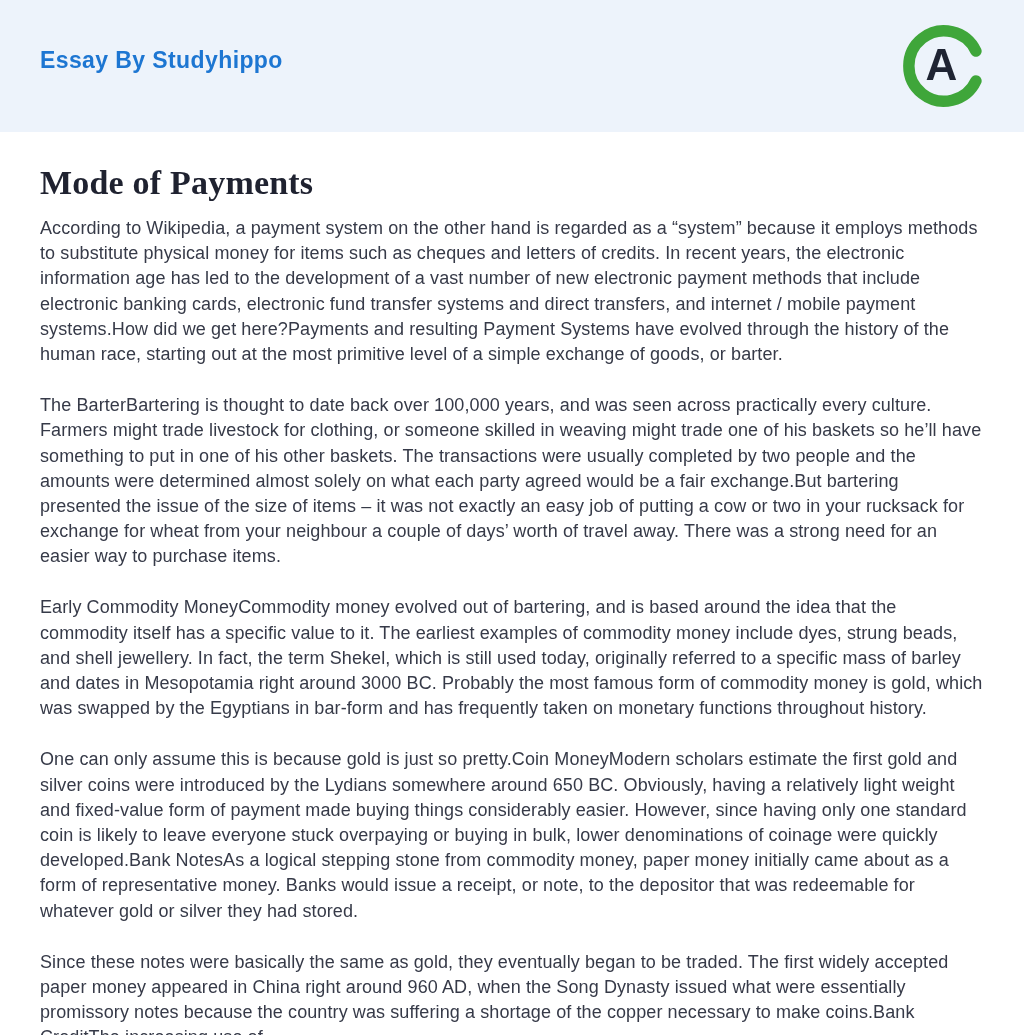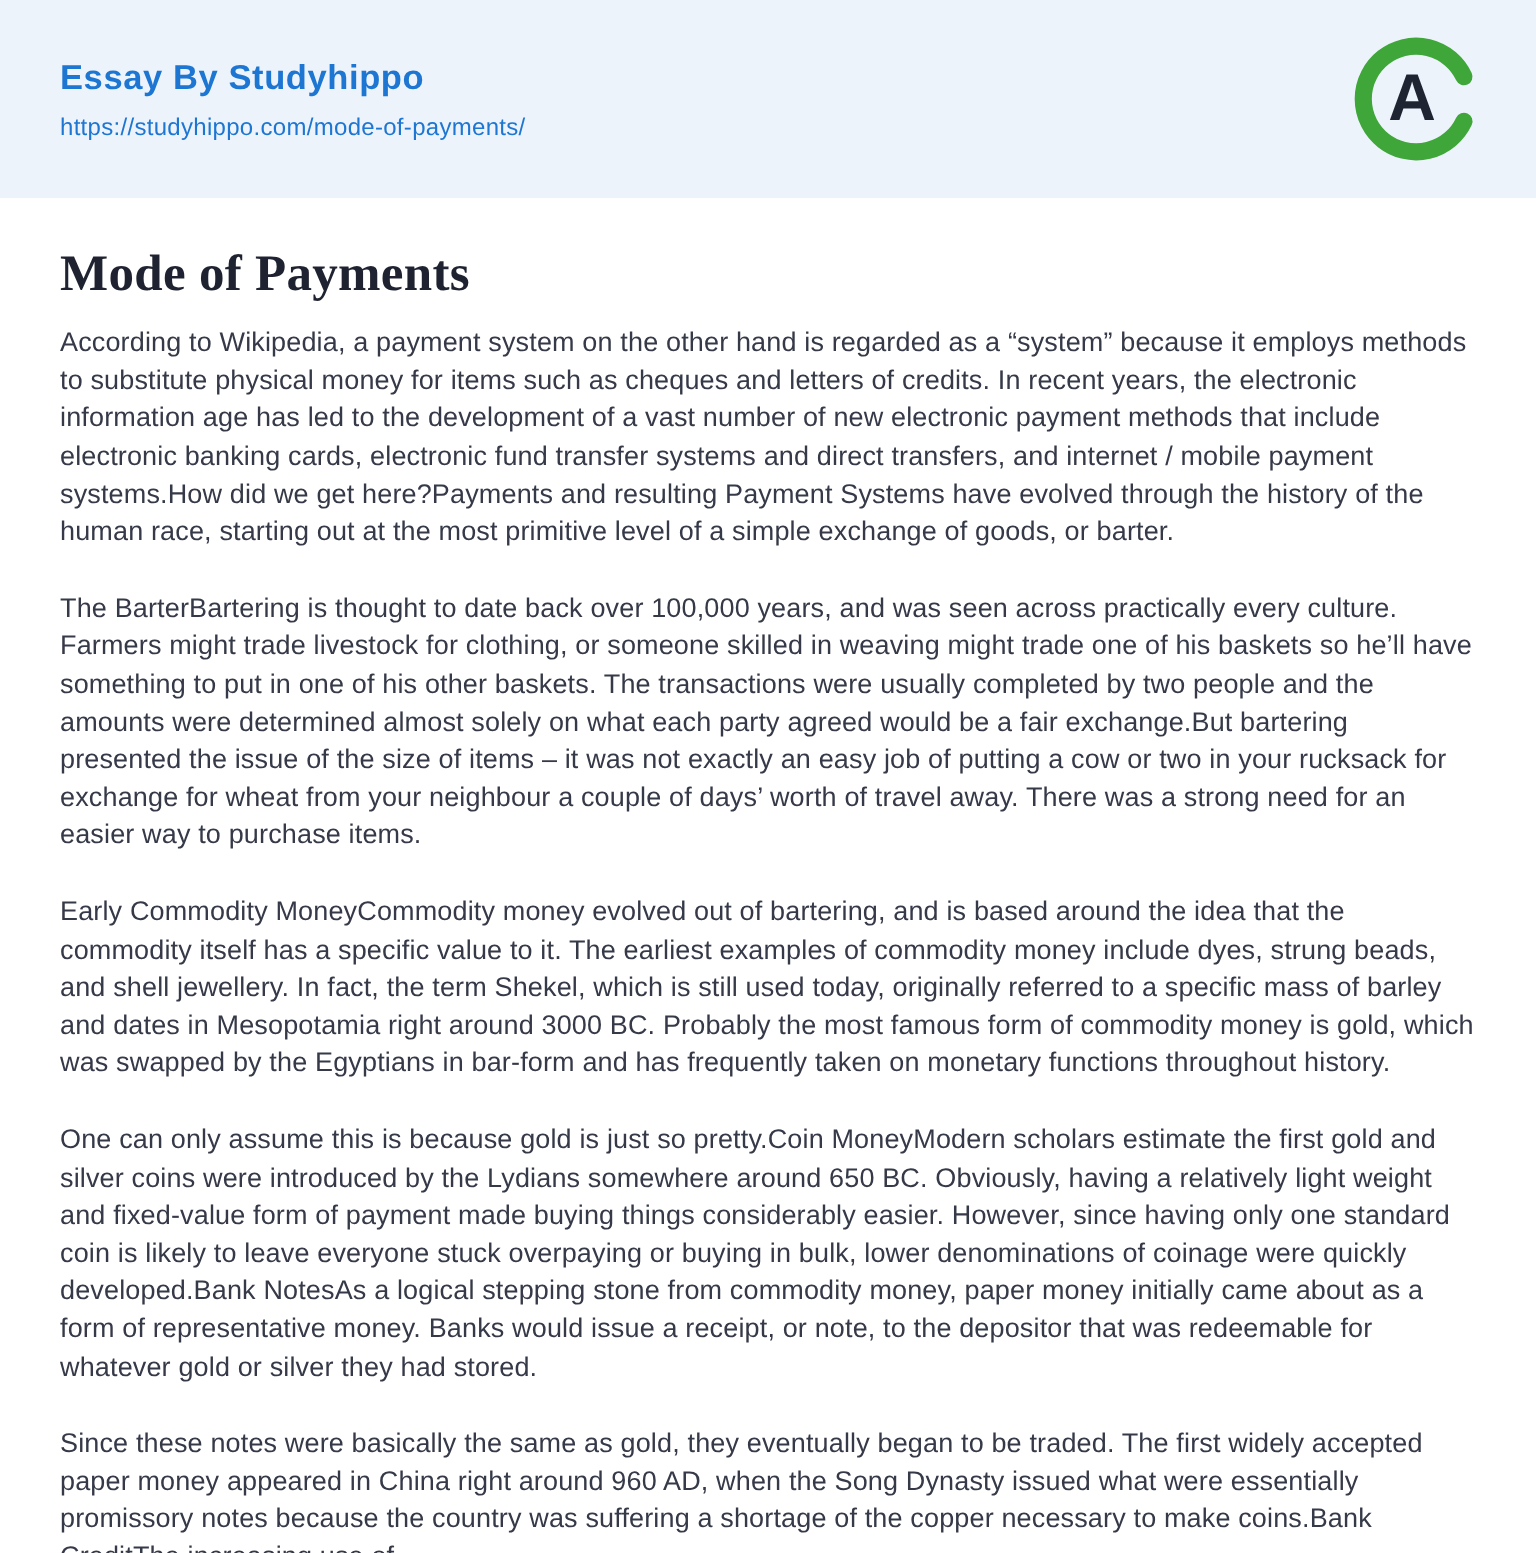--- a/index.html
+++ b/index.html
@@ -51,21 +51,20 @@
     color: #363a48;
     letter-spacing: 0.1px;
   }
 </style>
 </head>
 <body>
 
 <header class="header">
   <div class="header-text">
     <h2 class="site-title">Essay By Studyhippo</h2>
-    <a class="site-url">https://studyhippo.com/mode-of-payments/</a>
   </div>
   <div class="logo-wrap">
     <svg class="logo" viewBox="0 0 100 100" aria-hidden="true">
       <path d="M 86.3 33.1 A 40 40 0 1 0 86.3 66.9" fill="none" stroke="#3fa63a" stroke-width="13" stroke-linecap="round"></path>
       <text x="47" y="66" text-anchor="middle" font-size="50" font-weight="bold" font-family="Liberation Sans, sans-serif" fill="#1f2433">A</text>
     </svg>
   </div>
 </header>
 
 <main class="main article">

